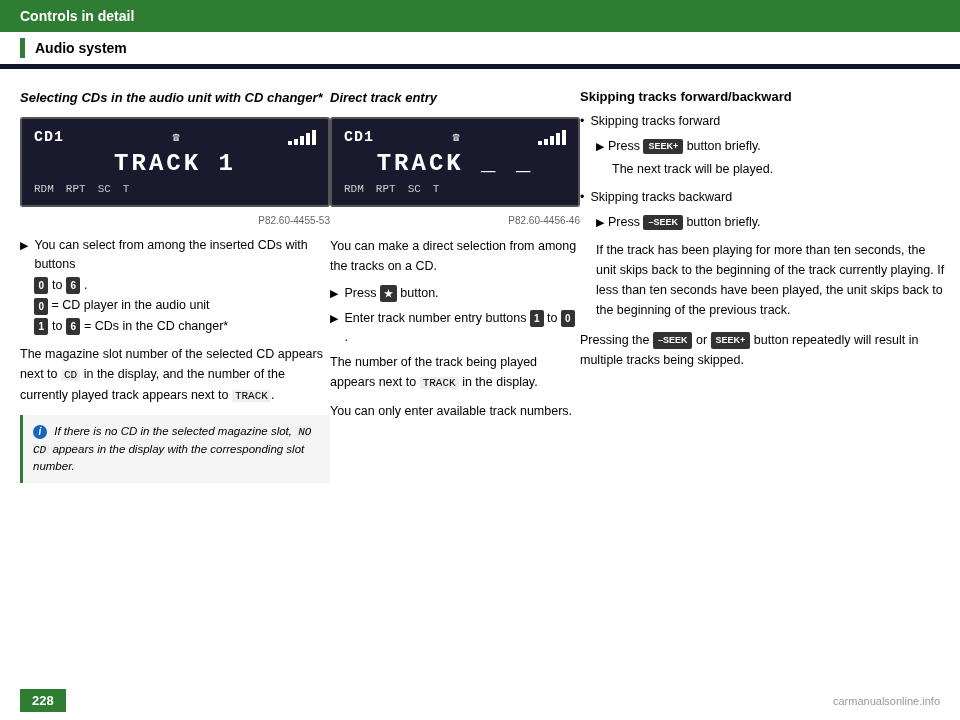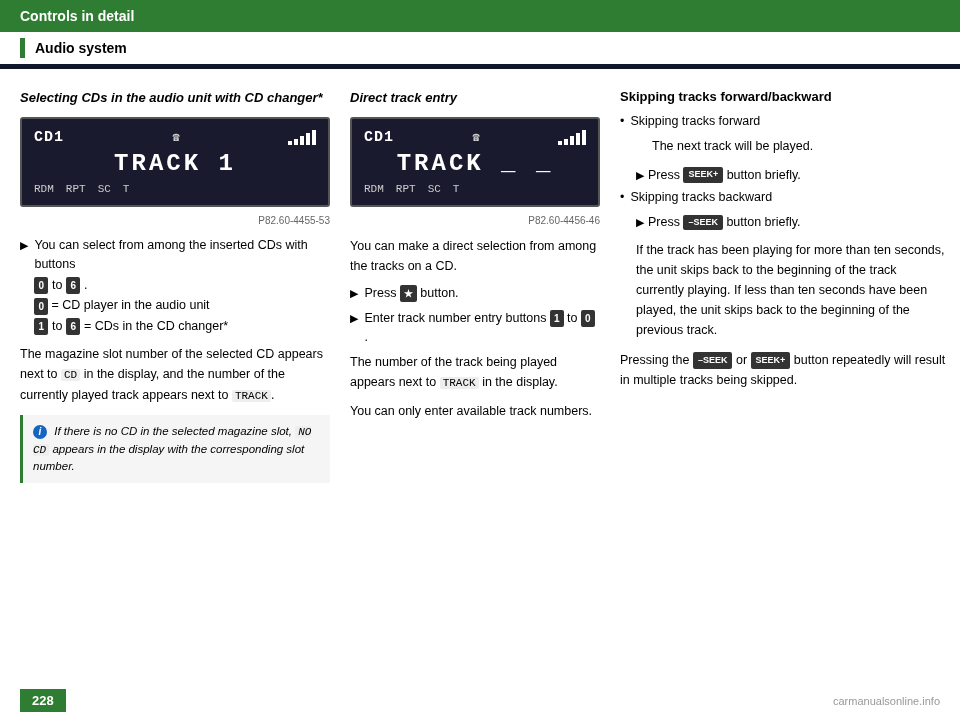--- a/index.html
+++ b/index.html
@@ -38,21 +38,20 @@
     }
     .sub-header-title {
       font-weight: bold;
       font-size: 14px;
     }
 
     
     .content {
       display: flex;
       padding: 20px 14px 10px 20px;
-      gap: 20px;
       height: calc(720px - 80px);
     }
 
     
     .col-left {
       flex: 0 0 310px;
     }
 
     
     .col-mid {
@@ -383,27 +382,27 @@
     <p class="paragraph-text">You can only enter available track numbers.</p>
   </div>
 
   <div class="col-right">
     <div class="bold-title">Skipping tracks forward/backward</div>
 
     <div class="bullet-item">
       <span>•</span>
       <span>Skipping tracks forward</span>
     </div>
-    <div class="sub-bullet" style="margin-left: 32px; margin-bottom: 10px;">The next track will be played.</div>
     <div class="sub-bullet">
       <span class="arrow-bullet">▶</span>
       <span>Press</span>
       <span class="btn-seek">SEEK+</span>
       <span>button briefly.</span>
     </div>
+    <div class="sub-bullet" style="margin-left: 32px; margin-bottom: 10px;">The next track will be played.</div>
 
     <div class="bullet-item">
       <span>•</span>
       <span>Skipping tracks backward</span>
     </div>
     <div class="sub-bullet">
       <span class="arrow-bullet">▶</span>
       <span>Press</span>
       <span class="btn-seek">–SEEK</span>
       <span>button briefly.</span>

